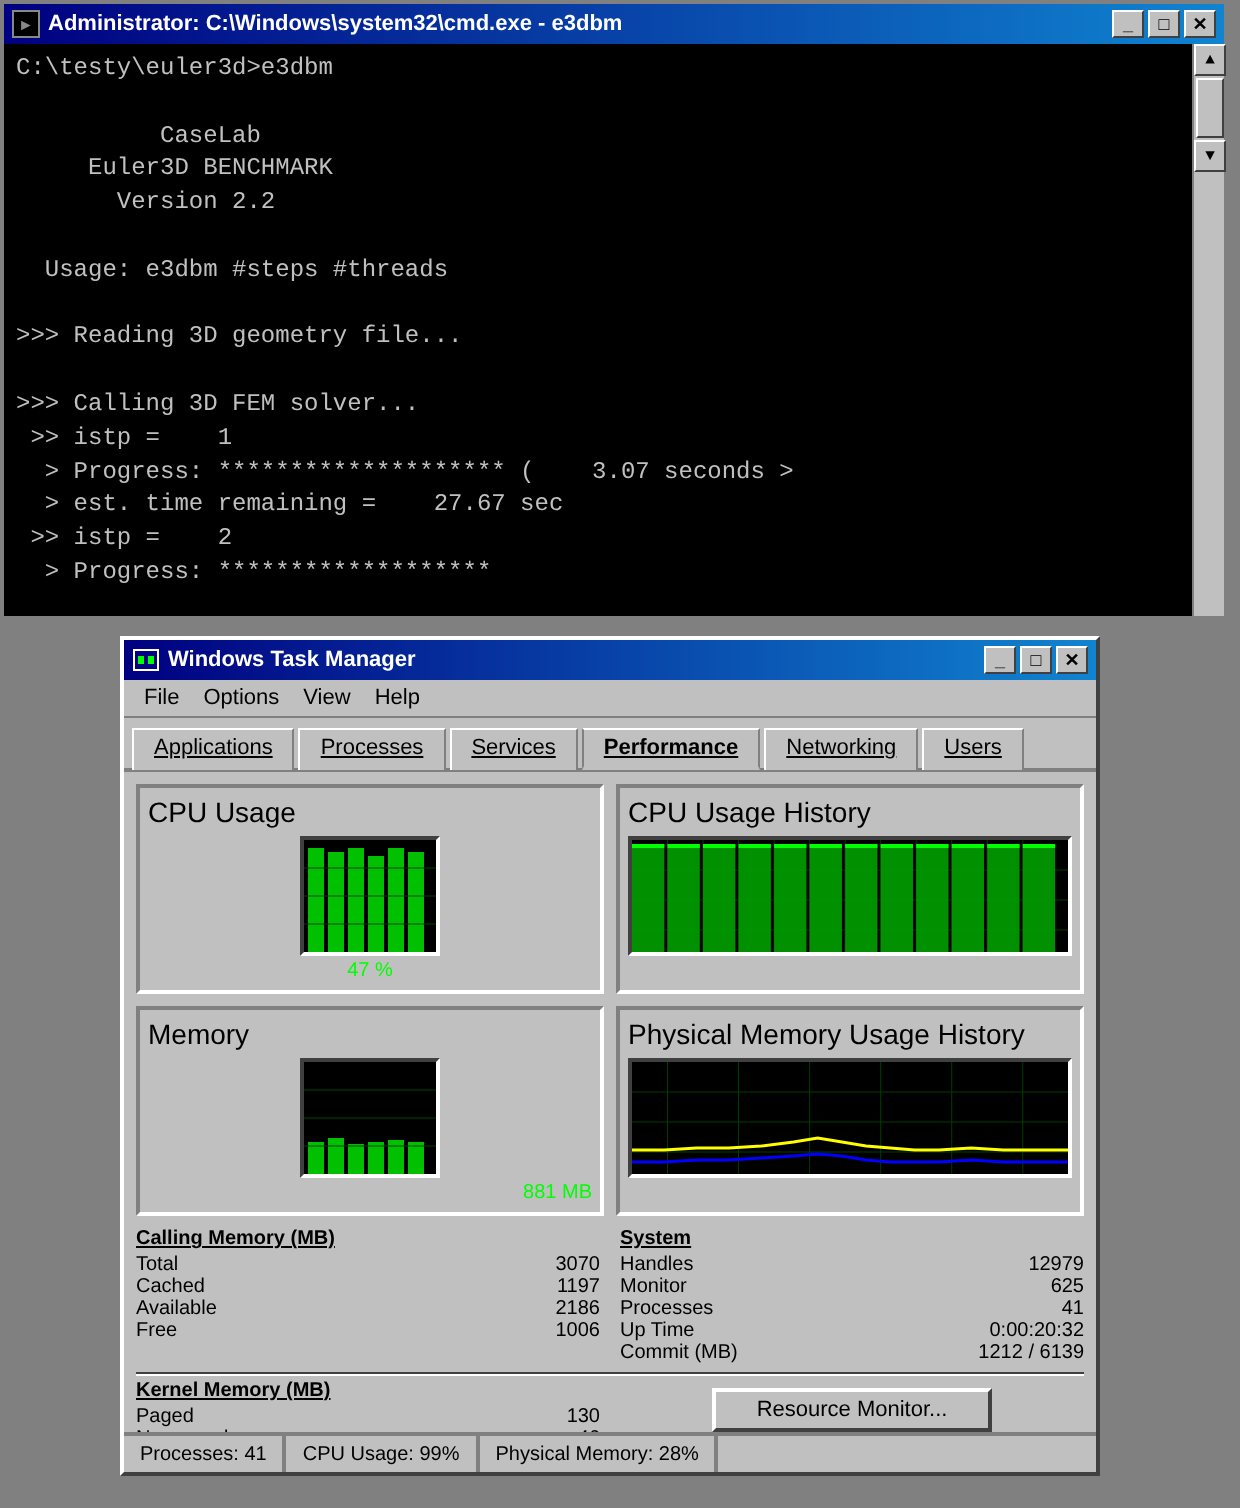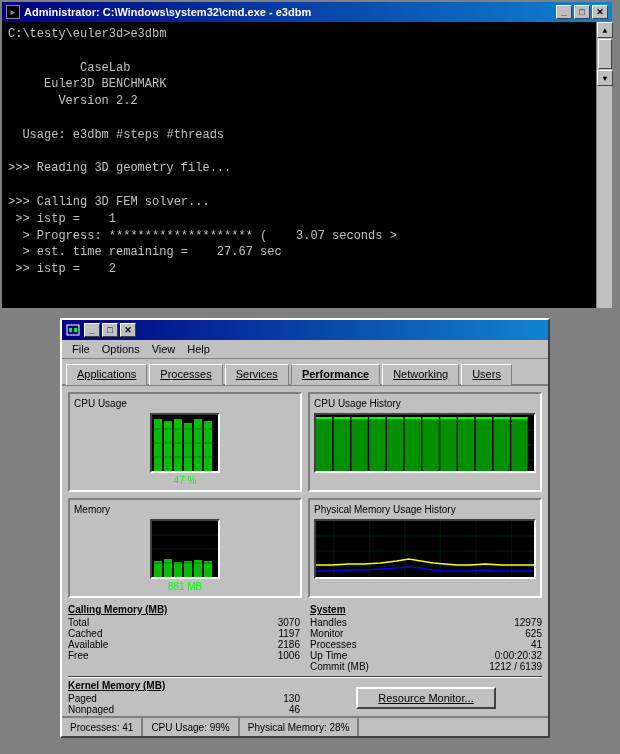--- a/index.html
+++ b/index.html
@@ -208,21 +208,21 @@
       margin-bottom: 6px;
     }
     .perf-box {
       border: 2px solid;
       border-color: #808080 #fff #fff #808080;
       background: #c0c0c0;
       padding: 4px;
     }
     .perf-box-title {
       font-family: Arial, sans-serif;
-      font-size: 10px;
+      font-size: 14px;
       margin-bottom: 4px;
       color: #000;
     }
     .perf-graph {
       background: #000;
       border: 2px solid;
       border-color: #404040 #fff #fff #404040;
       position: relative;
       overflow: hidden;
     }
@@ -245,21 +245,21 @@
       height: 60px;
     }
     .cpu-percent {
       text-align: center;
       font-family: Arial, sans-serif;
       font-size: 10px;
       color: #00ff00;
       margin-top: 2px;
     }
     .mem-mb {
-      text-align: center;
+      text-align: right;
       font-family: Arial, sans-serif;
       font-size: 10px;
       color: #00ff00;
       margin-top: 2px;
     }
 
     
     .stats-row {
       display: flex;
       gap: 10px;
@@ -349,37 +349,39 @@
     <div>&nbsp;</div>
     <div>&nbsp;&nbsp;Usage: e3dbm #steps #threads</div>
     <div>&nbsp;</div>
     <div>&gt;&gt;&gt; Reading 3D geometry file...</div>
     <div>&nbsp;</div>
     <div>&gt;&gt;&gt; Calling 3D FEM solver...</div>
     <div>&nbsp;&gt;&gt; istp =&nbsp;&nbsp;&nbsp; 1</div>
     <div>&nbsp;&nbsp;&gt; Progress: ******************** (&nbsp;&nbsp;&nbsp; 3.07 seconds &gt;</div>
     <div>&nbsp;&nbsp;&gt; est. time remaining =&nbsp;&nbsp;&nbsp; 27.67 sec</div>
     <div>&nbsp;&gt;&gt; istp =&nbsp;&nbsp;&nbsp; 2</div>
+    <div>&nbsp;&nbsp;&gt; Progress: *******************</div>
   </div>
   <div class="cmd-scrollbar">
     <div class="cmd-scroll-up">▲</div>
     <div class="cmd-scroll-thumb"></div>
     <div class="cmd-scroll-down">▼</div>
   </div>
 </div>
 
 <div class="tm-window">
   <div class="tm-titlebar">
     <div class="tm-titlebar-icon">
       <svg width="14" height="14" viewBox="0 0 14 14">
         <rect x="1" y="2" width="12" height="10" fill="none" stroke="#fff" stroke-width="1"></rect>
         <rect x="3" y="5" width="3" height="4" fill="#00ff00"></rect>
         <rect x="8" y="5" width="3" height="4" fill="#00ff00"></rect>
       </svg>
     </div>
+    <span class="tm-title-text">Windows Task Manager</span>
     <div class="tm-controls">
       <div class="tm-ctrl-btn">_</div>
       <div class="tm-ctrl-btn">□</div>
       <div class="tm-ctrl-btn">✕</div>
     </div>
   </div>
 
   <div class="tm-menubar">
     <div class="tm-menu-item">File</div>
     <div class="tm-menu-item">Options</div>
@@ -575,21 +577,21 @@
         <div class="stats-section-title">Kernel Memory (MB)</div>
         <div class="stats-line">
           <span>Paged</span>
           <span>130</span>
         </div>
         <div class="stats-line">
           <span>Nonpaged</span>
           <span>46</span>
         </div>
       </div>
-      <div class="stats-section" style="display:flex;align-items:center;justify-content:center;text-decoration:underline;">
+      <div class="stats-section" style="display:flex;align-items:flex-start;justify-content:center;">
         <button class="resource-btn">Resource Monitor...</button>
       </div>
     </div>
   </div>
 
   <div class="tm-statusbar">
     <div class="tm-status-item">Processes: 41</div>
     <div class="tm-status-item">CPU Usage: 99%</div>
     <div class="tm-status-item">Physical Memory: 28%</div>
   </div>

